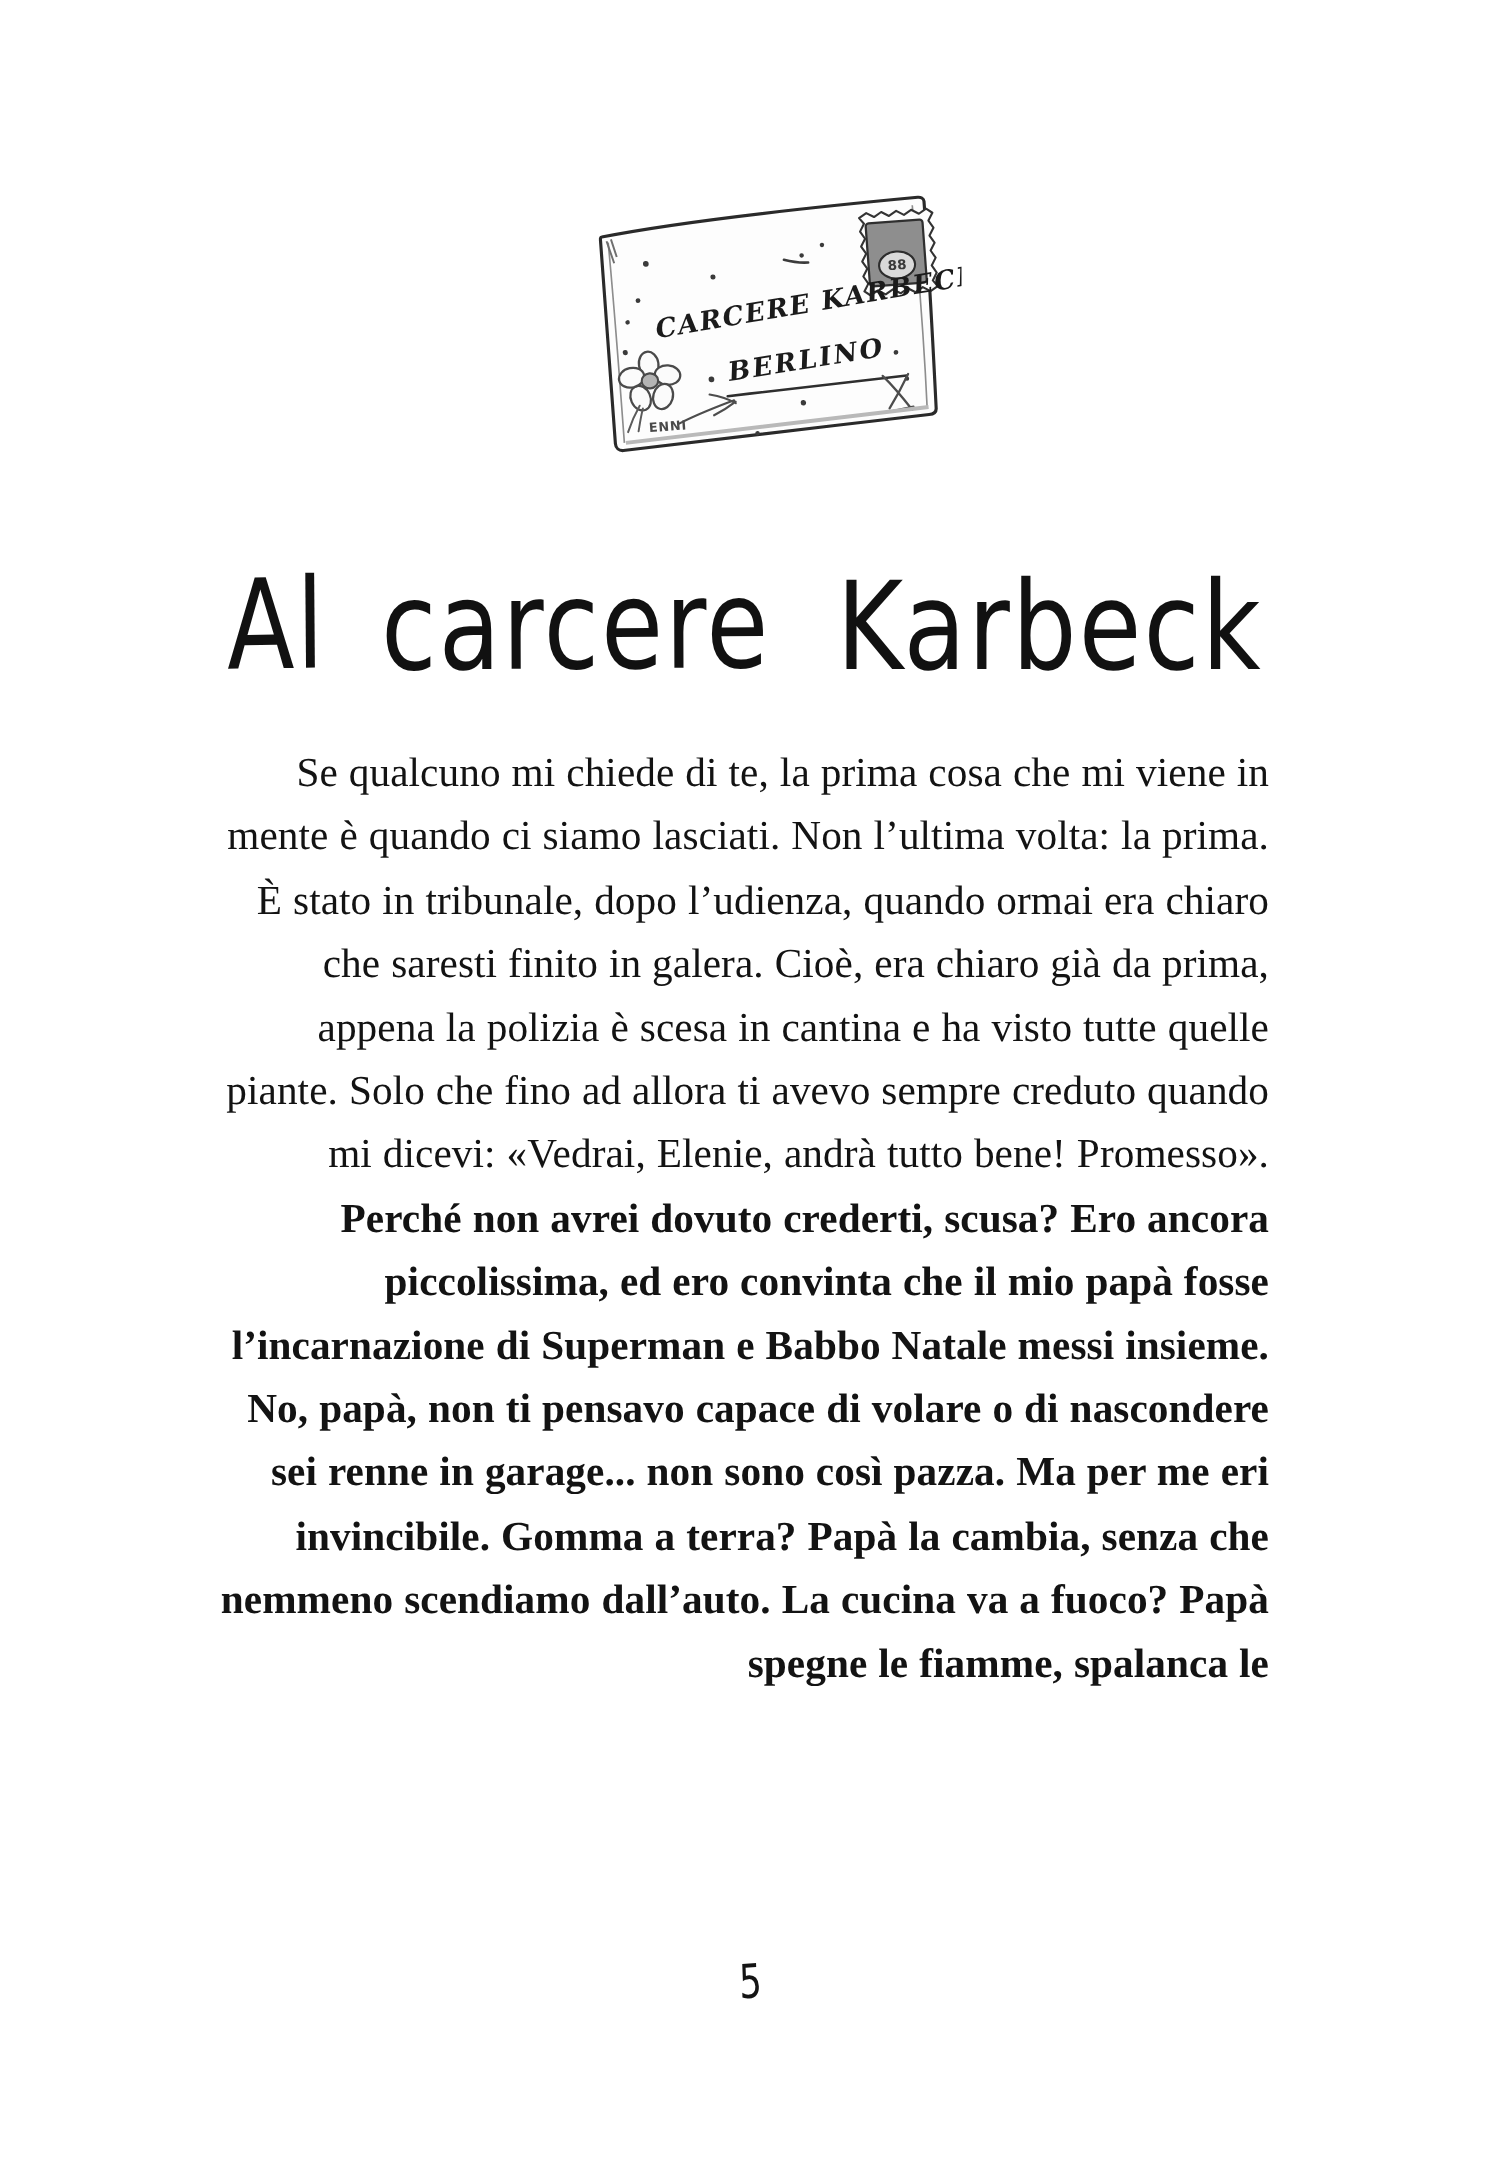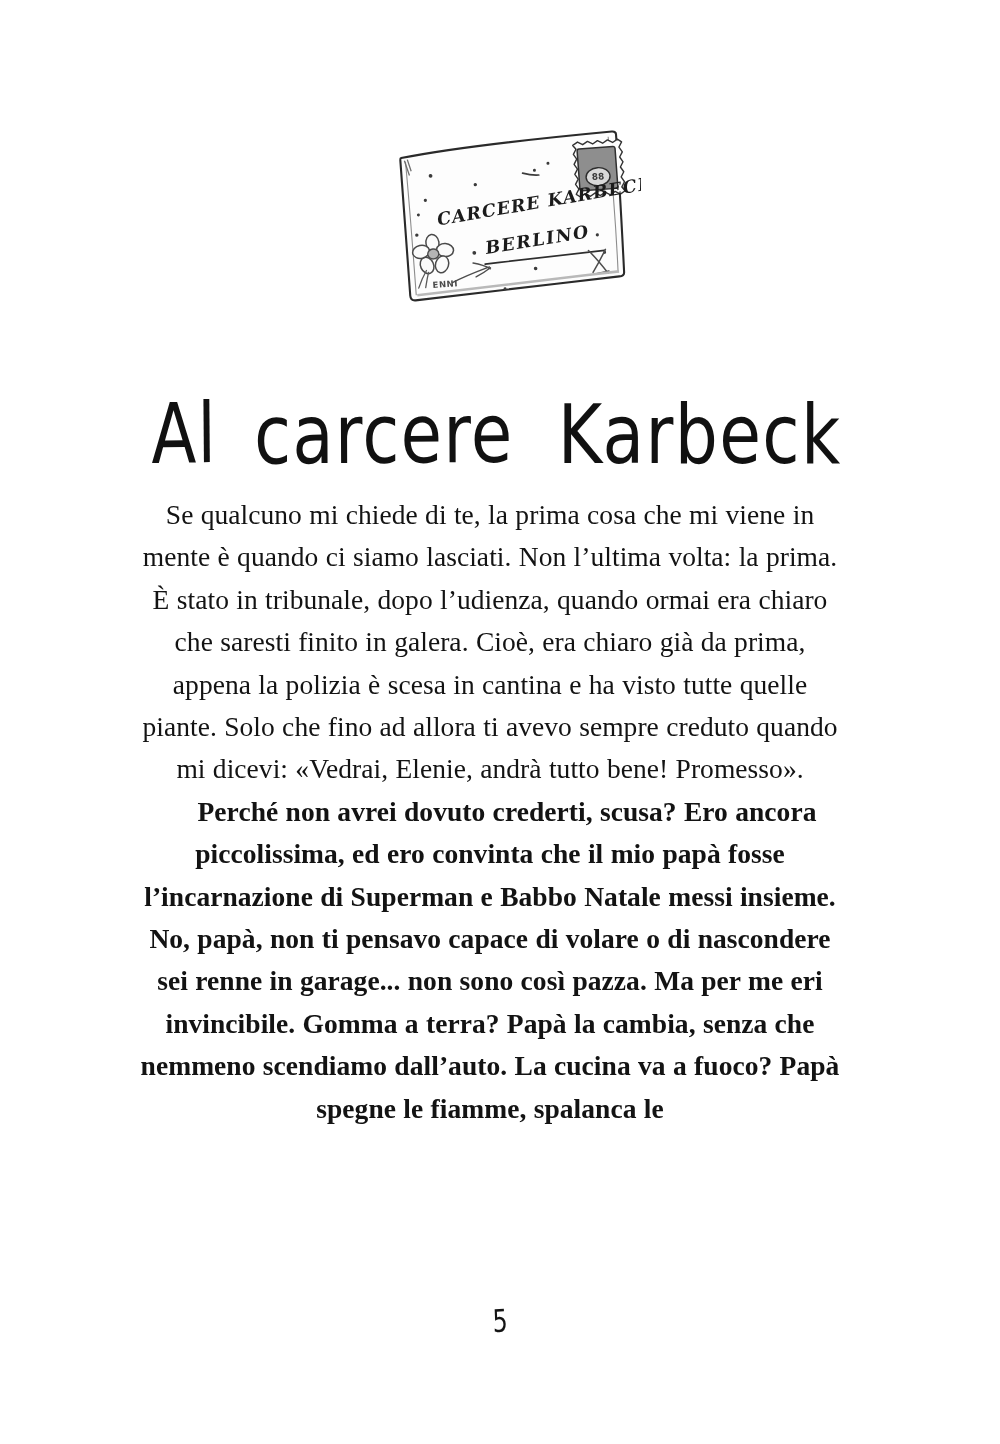--- a/index.html
+++ b/index.html
@@ -55,21 +55,21 @@
     font-family: "DejaVu Sans", "Liberation Sans", sans-serif;
     font-size: 9px;
     font-weight: 700;
     fill: #3a3a3a;
   }
 
   
   .chapter-title {
     position: absolute;
     left: 0;
-    top: 348px;
+    top: 332px;
     width: 1000px;
     text-align: center;
     font-family: "DejaVu Sans", "Liberation Sans", sans-serif;
     font-size: 73px;
     line-height: 86px;
     font-weight: 400;
     letter-spacing: 1.5px;
     color: #111111;
     white-space: nowrap;
   }
@@ -89,21 +89,21 @@
     position: absolute;
     left: 134px;
     top: 494px;
     width: 712px;
   }
   .body-text p {
     margin: 0;
     font-size: 27.5px;
     line-height: 42.4px;
     color: #131313;
-    text-align: center;
+    text-align: right;
     letter-spacing: 0.05px;
     word-spacing: 0.4px;
   }
   .body-text p.indent {
     text-indent: 34px;
     font-weight: bold;
   }
 
   
   .page-number {

